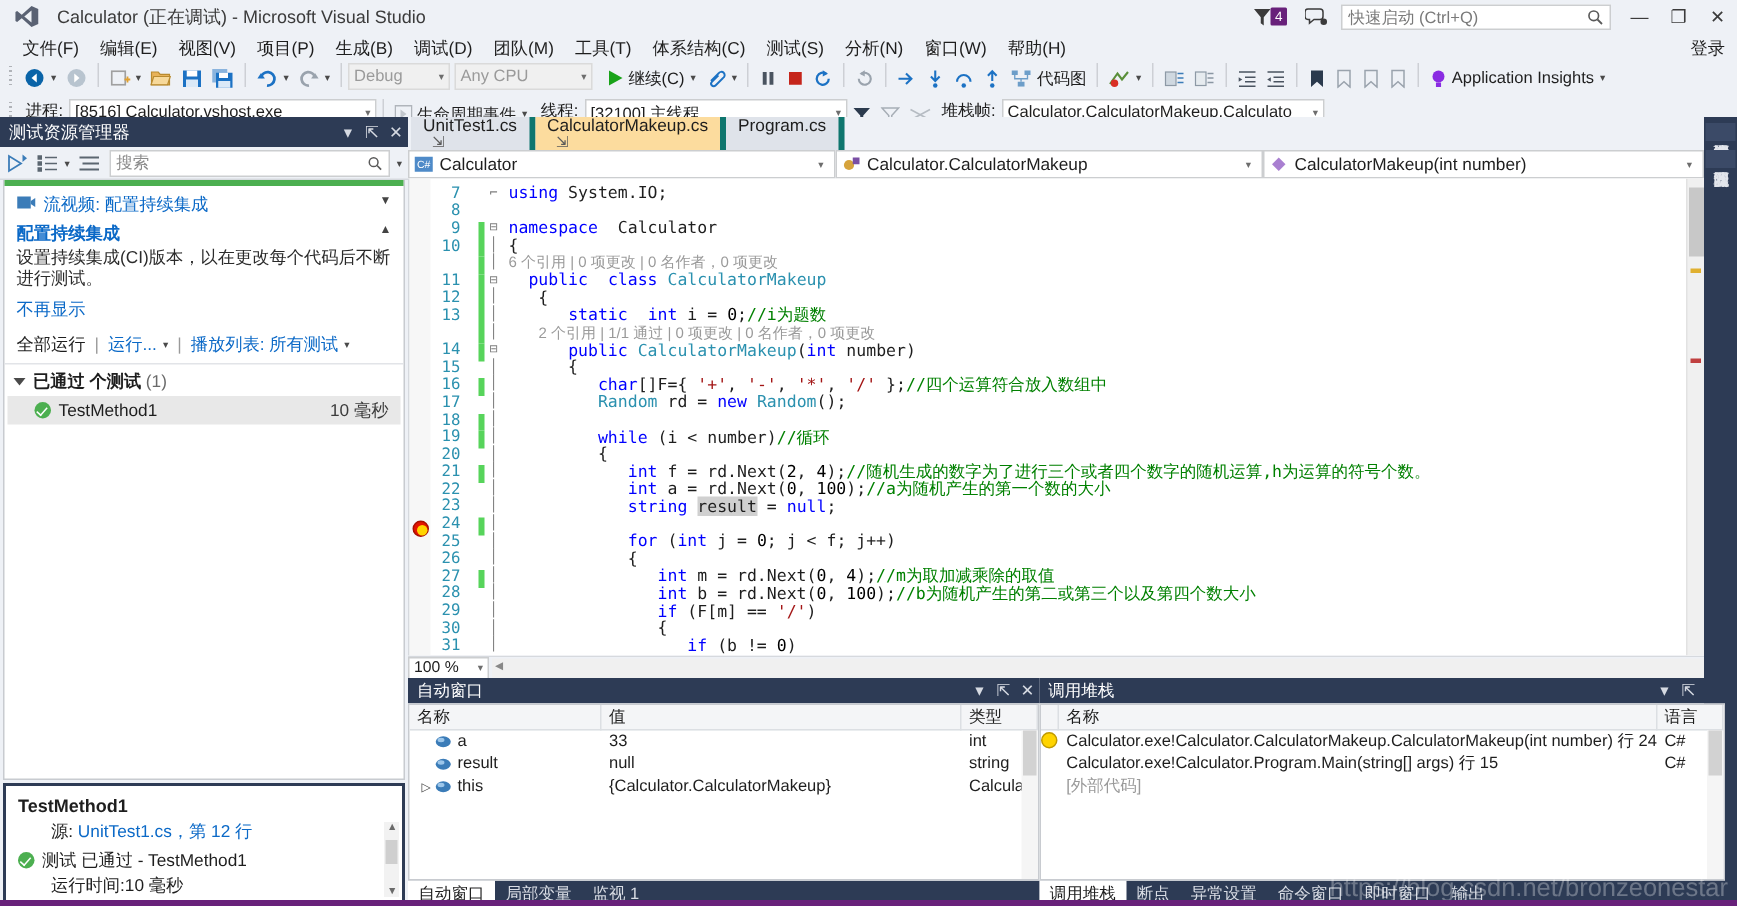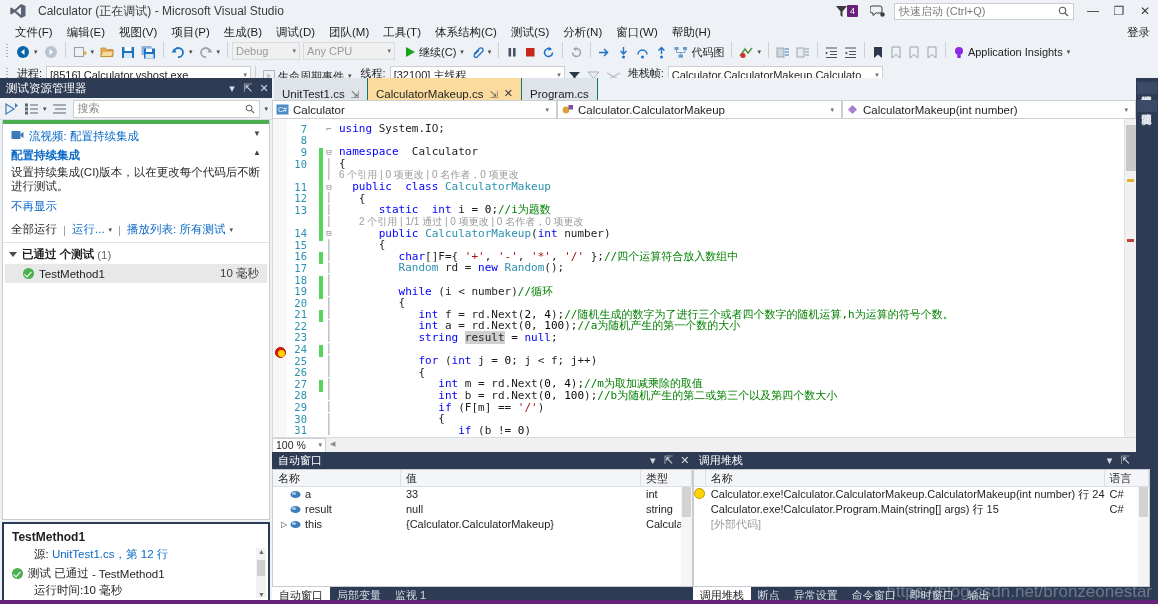--- a/index.html
+++ b/index.html
@@ -144,22 +144,22 @@
     position: absolute; right: 2px; top: 24px; width: 10px; height: 50px; background: #f2f2f2;
   }
   .mini-scroll .thumb { position: absolute; left: 1px; top: 12px; width: 8px; height: 16px; background: #cfcfcf; }
   .mini-scroll .ar { position: absolute; left: 2px; font-size: 7px; color: #6a6a6a; }
 
   
   .center { flex: 1; display: flex; flex-direction: column; min-width: 0; background: #eef1f6; }
 
   .tabstrip { height: 22px; display: flex; align-items: stretch; background: #eef1f6; padding-left: 2px; }
   .tab {
-    display: flex; align-items: flex-end; padding: 0 8px; font-size: 11.5px;
-    background: #dfe3ea; color: #1e1e1e; border-right: 1px solid #0f766e;
+    display: flex; align-items: flex-start; padding: 0 8px; font-size: 11.5px;
+    background: #dfe3ea; color: #1e1e1e; border-right: 4px solid #0f766e; flex-direction: column;
   }
   .tab.active { background: #fcdc9e; font-weight: normal; }
   .tab .pin { margin-left: 6px; font-size: 10px; color: #5a5a5a; }
   .tab .x { margin-left: 6px; font-size: 11px; color: #3b3b3b; }
 
   .navbar { height: 19px; display: flex; align-items: stretch; background: #eef1f6; }
   .nav-combo {
     display: flex; align-items: center; background: #fff; border: 1px solid #ccced0;
     font-size: 11.5px; padding: 0 3px; height: 19px;
   }

